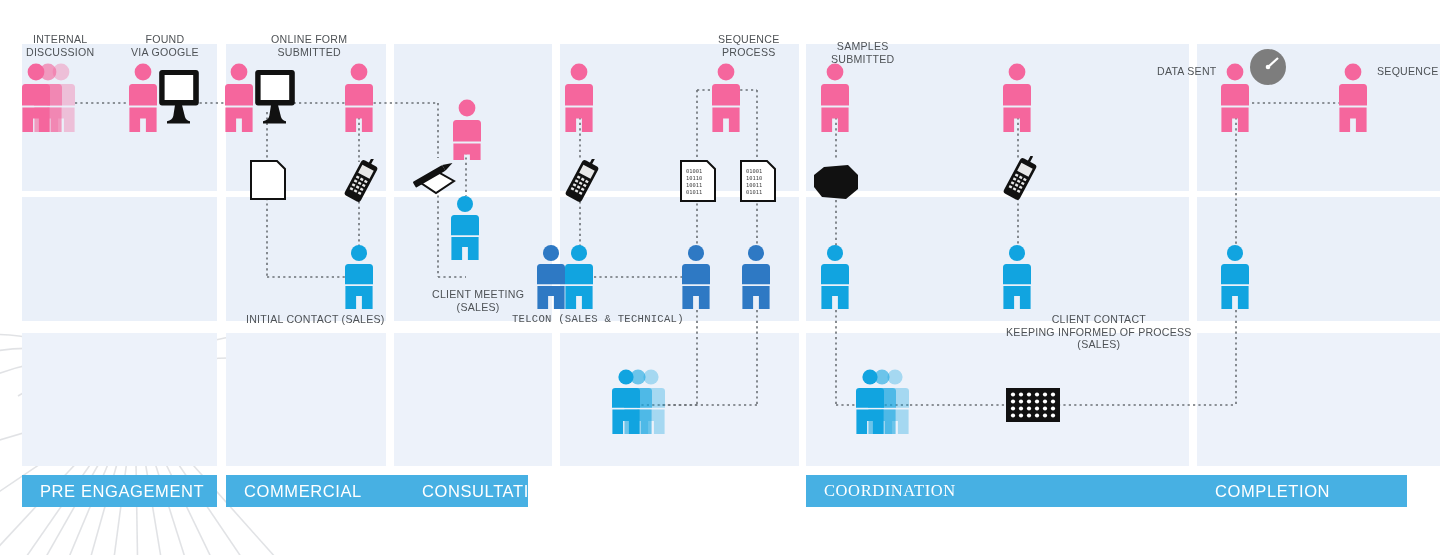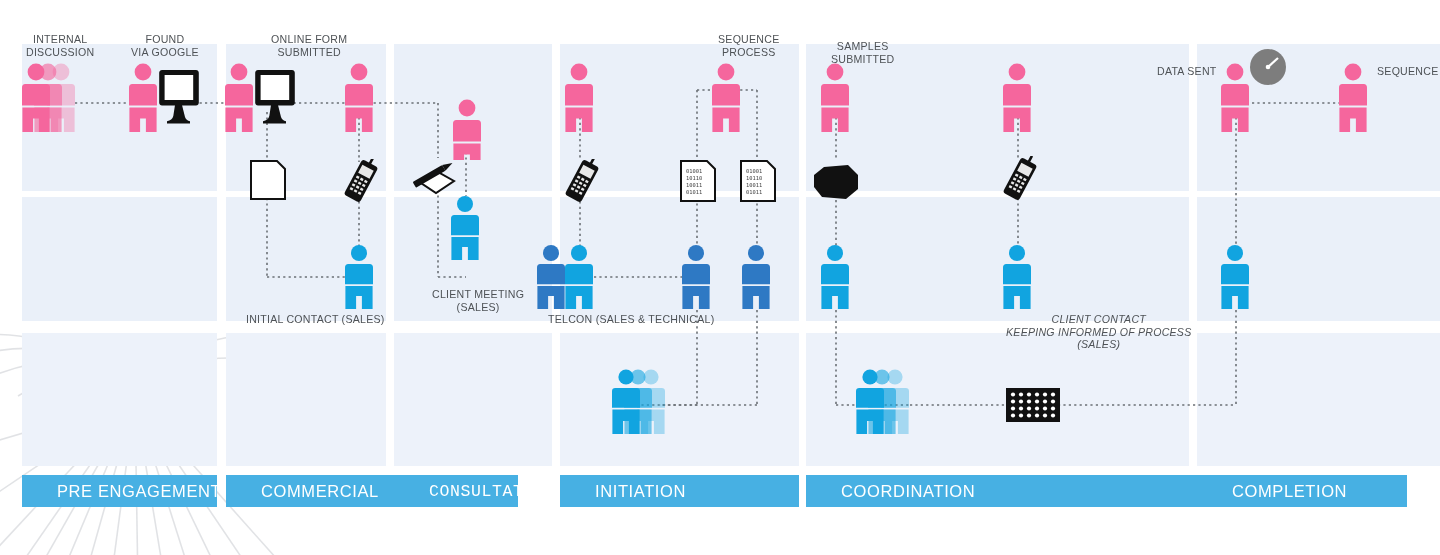--- a/index.html
+++ b/index.html
@@ -17,21 +17,21 @@
     opacity:.55;pointer-events:none;}
 
   
   .panel{position:absolute;background:#eaf0f9;}
   .panel.r3{background:#edf2fa;}
 
   
   .phase{position:absolute;height:32px;background:#47b0e3;
     display:flex;align-items:center;}
   .phase span{color:#ffffff;font-size:16.5px;letter-spacing:.6px;
-    padding-left:35px;white-space:nowrap;text-align:center;}
+    padding-left:18px;white-space:nowrap;text-align:center;}
 
   
   .cap{position:absolute;color:#4e5256;font-size:10.6px;line-height:12.6px;
     letter-spacing:.25px;white-space:pre;text-align:center;}
 
   
   .conn{position:absolute;}
 
   
   .ico{position:absolute;}
@@ -152,22 +152,22 @@
 SUBMITTED</div>
   <div class="cap" style="left:718px;top:33px;">SEQUENCE
 PROCESS</div>
   <div class="cap" style="left:831px;top:33px;margin-top:7px;">SAMPLES
 SUBMITTED</div>
   <div class="cap" style="left:1157px;top:65px;">DATA SENT</div>
   <div class="cap" style="left:1377px;top:65px;">SEQUENCE</div>
   <div class="cap" style="left:246px;top:313px;">INITIAL CONTACT (SALES)</div>
   <div class="cap" style="left:432px;top:288px;">CLIENT MEETING
 (SALES)</div>
-  <div class="cap" style="left:548px;top:313px;">TELCON (SALES &amp; TECHNICAL)</div>
-  <div class="cap" style="left:1006px;top:313px;font-style:italic;">CLIENT CONTACT
+  <div class="cap" style="left:512px;top:313px;font-family:Liberation Mono, monospace;">TELCON (SALES &amp; TECHNICAL)</div>
+  <div class="cap" style="left:1006px;top:313px;">CLIENT CONTACT
 KEEPING INFORMED OF PROCESS
 (SALES)</div>
 
   <svg class="ico" style="left:22px;top:62px;width:70px;height:72px;" viewBox="0 0 70 72">
     <g fill="#f5669d" opacity=".35" transform="translate(26,0)">
       <circle cx="13" cy="10" r="8.4"></circle>
       <path d="M2.2 22h21.6c2 0 3.2 1.4 3.2 3.3v18.2H-1V25.3C-1 23.4 .2 22 2.2 22z"></path>
       <path d="M-0.6 45.4h27.2V70h-10.7V56.5h-5.8V70H-0.6z"></path>
     </g>
     <g fill="#f5669d" opacity=".62" transform="translate(13,0)">
@@ -521,26 +521,23 @@
         <circle cx="47" cy="27.5" r="2.1"></circle>
     </g>
   </svg>
 
   <div class="phase" style="left:22px;top:475px;width:195px;">
     <span>PRE ENGAGEMENT</span>
   </div>
   <div class="phase" style="left:226px;top:475px;width:180px;">
     <span>COMMERCIAL</span>
   </div>
-  <div class="phase" style="left:394px;top:475px;width:124px;font-family:Liberation Mono, monospace;">
+  <div class="phase" style="left:404px;top:475px;width:124px;">
     <span>CONSULTATION</span>
   </div>
-  <div class="phase" style="left:560px;top:475px;width:239px;">
-    <span>INITIATION</span>
-  </div>
-  <div class="phase" style="left:806px;top:475px;width:426px;">
+  <div class="phase" style="left:806px;top:475px;width:426px;font-family:Liberation Serif, serif;">
     <span>COORDINATION</span>
   </div>
   <div class="phase" style="left:1197px;top:475px;width:210px;">
     <span>COMPLETION</span>
   </div>
 
 </div>
 
 </body></html>

